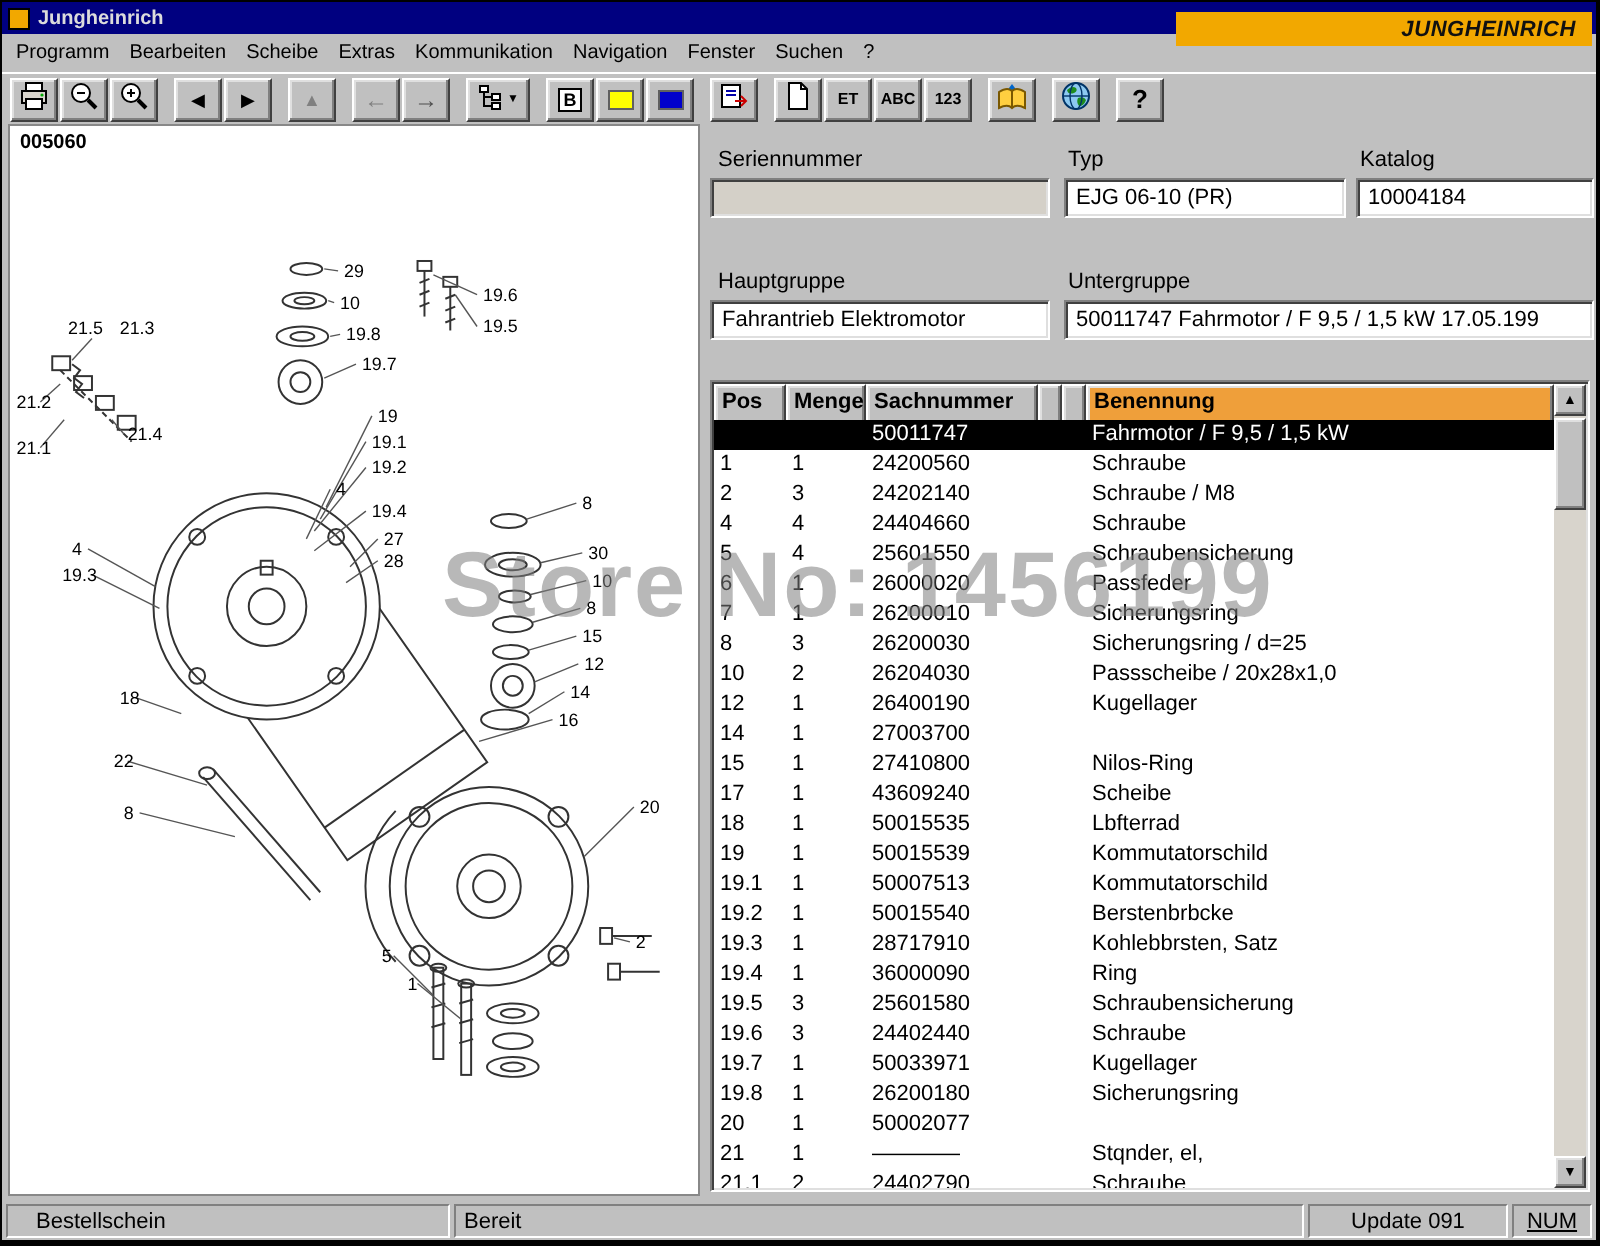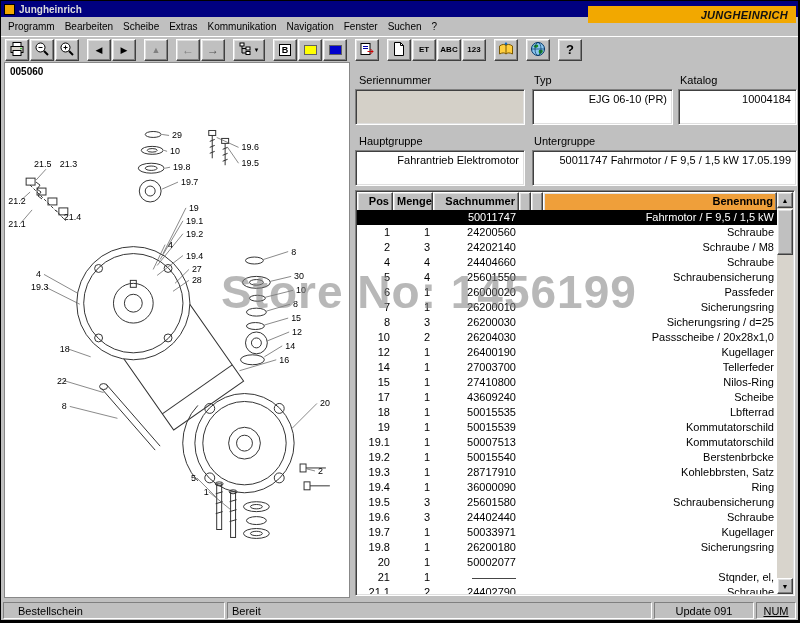--- a/index.html
+++ b/index.html
@@ -31,31 +31,31 @@
   .gap { width:7px; flex:0 0 auto; }
   .arrow { font-size:9px; color:#000; }
   .dis { color:#808080; }
   .tlabel { font-size:8px; font-weight:bold; color:#000; }
   .big { font-size:13px; }
   .sw { width:13px; height:10px; display:block; border:1px solid #606060; }
   .sw.yellow { background:#ffff00; } .sw.blue { background:#0000cc; }
   .mark-b { font-size:9px; font-weight:bold; border:1px solid #000; padding:0 2px; background:#fff; }
 
   
-  .content { position:absolute; top:61px; left:0; right:0; bottom:20px;text-align:right; }
+  .content { position:absolute; top:61px; left:0; right:0; bottom:20px; }
   .drawing-panel { position:absolute; left:3px; top:0; width:346px; bottom:2px; background:#fff; border:1px solid #888; }
   .drawing-code { position:absolute; left:5px; top:3px; font-size:10px; font-weight:bold; color:#000; z-index:2; }
   svg.diagram { position:absolute; left:0; top:0; width:100%; height:100%; }
   #callouts text { font-size:9px; fill:#000; font-family:"Liberation Sans",sans-serif; }
 
   .details { position:absolute; left:352px; right:3px; top:0; bottom:2px; }
   .flabel { position:absolute; font-size:11px; color:#000; white-space:nowrap; }
   .sunken { border:1px solid; border-color:#808080 #ffffff #ffffff #808080;
     box-shadow:inset 1px 1px 0 #404040, inset -1px -1px 0 #dfdfdf; background:#fff; }
-  .field { position:absolute; height:36px; font-size:11px; padding:3px 5px; white-space:nowrap; overflow:hidden; }
+  .field { position:absolute; height:20px; font-size:11px; padding:3px 5px; white-space:nowrap; overflow:hidden; }
   .field.gray { background:#d4d0c8; }
 
   
   .table { position:absolute; left:2px; right:0; top:128px; bottom:2px; background:#fff; }
   .thead { position:absolute; top:1px; left:1px; right:17px; height:18px; display:flex; }
   .th { height:36px; background:#c0c0c0; border:1px solid; border-color:#ffffff #404040 #404040 #ffffff;
     box-shadow:inset -1px -1px 0 #808080, inset 1px 1px 0 #dfdfdf;
     font-size:11px; font-weight:bold; padding:2px 3px; overflow:hidden; white-space:nowrap; }
   .th.hl { background:#ef9f3a; }
   .tbody { position:absolute; top:19px; left:1px; right:17px; bottom:1px; background:#fff; overflow:hidden; }
@@ -491,21 +491,20 @@
               <div class="td c3"></div>
               <div class="td c4"></div>
               <div class="td c5">Kugellager</div>
             </div>
             <div class="tr">
               <div class="td c0">14</div>
               <div class="td c1">1</div>
               <div class="td c2">27003700</div>
               <div class="td c3"></div>
               <div class="td c4"></div>
-              <div class="td c5">Tellerfeder</div>
             </div>
             <div class="tr">
               <div class="td c0">15</div>
               <div class="td c1">1</div>
               <div class="td c2">27410800</div>
               <div class="td c3"></div>
               <div class="td c4"></div>
               <div class="td c5">Nilos-Ring</div>
             </div>
             <div class="tr">

